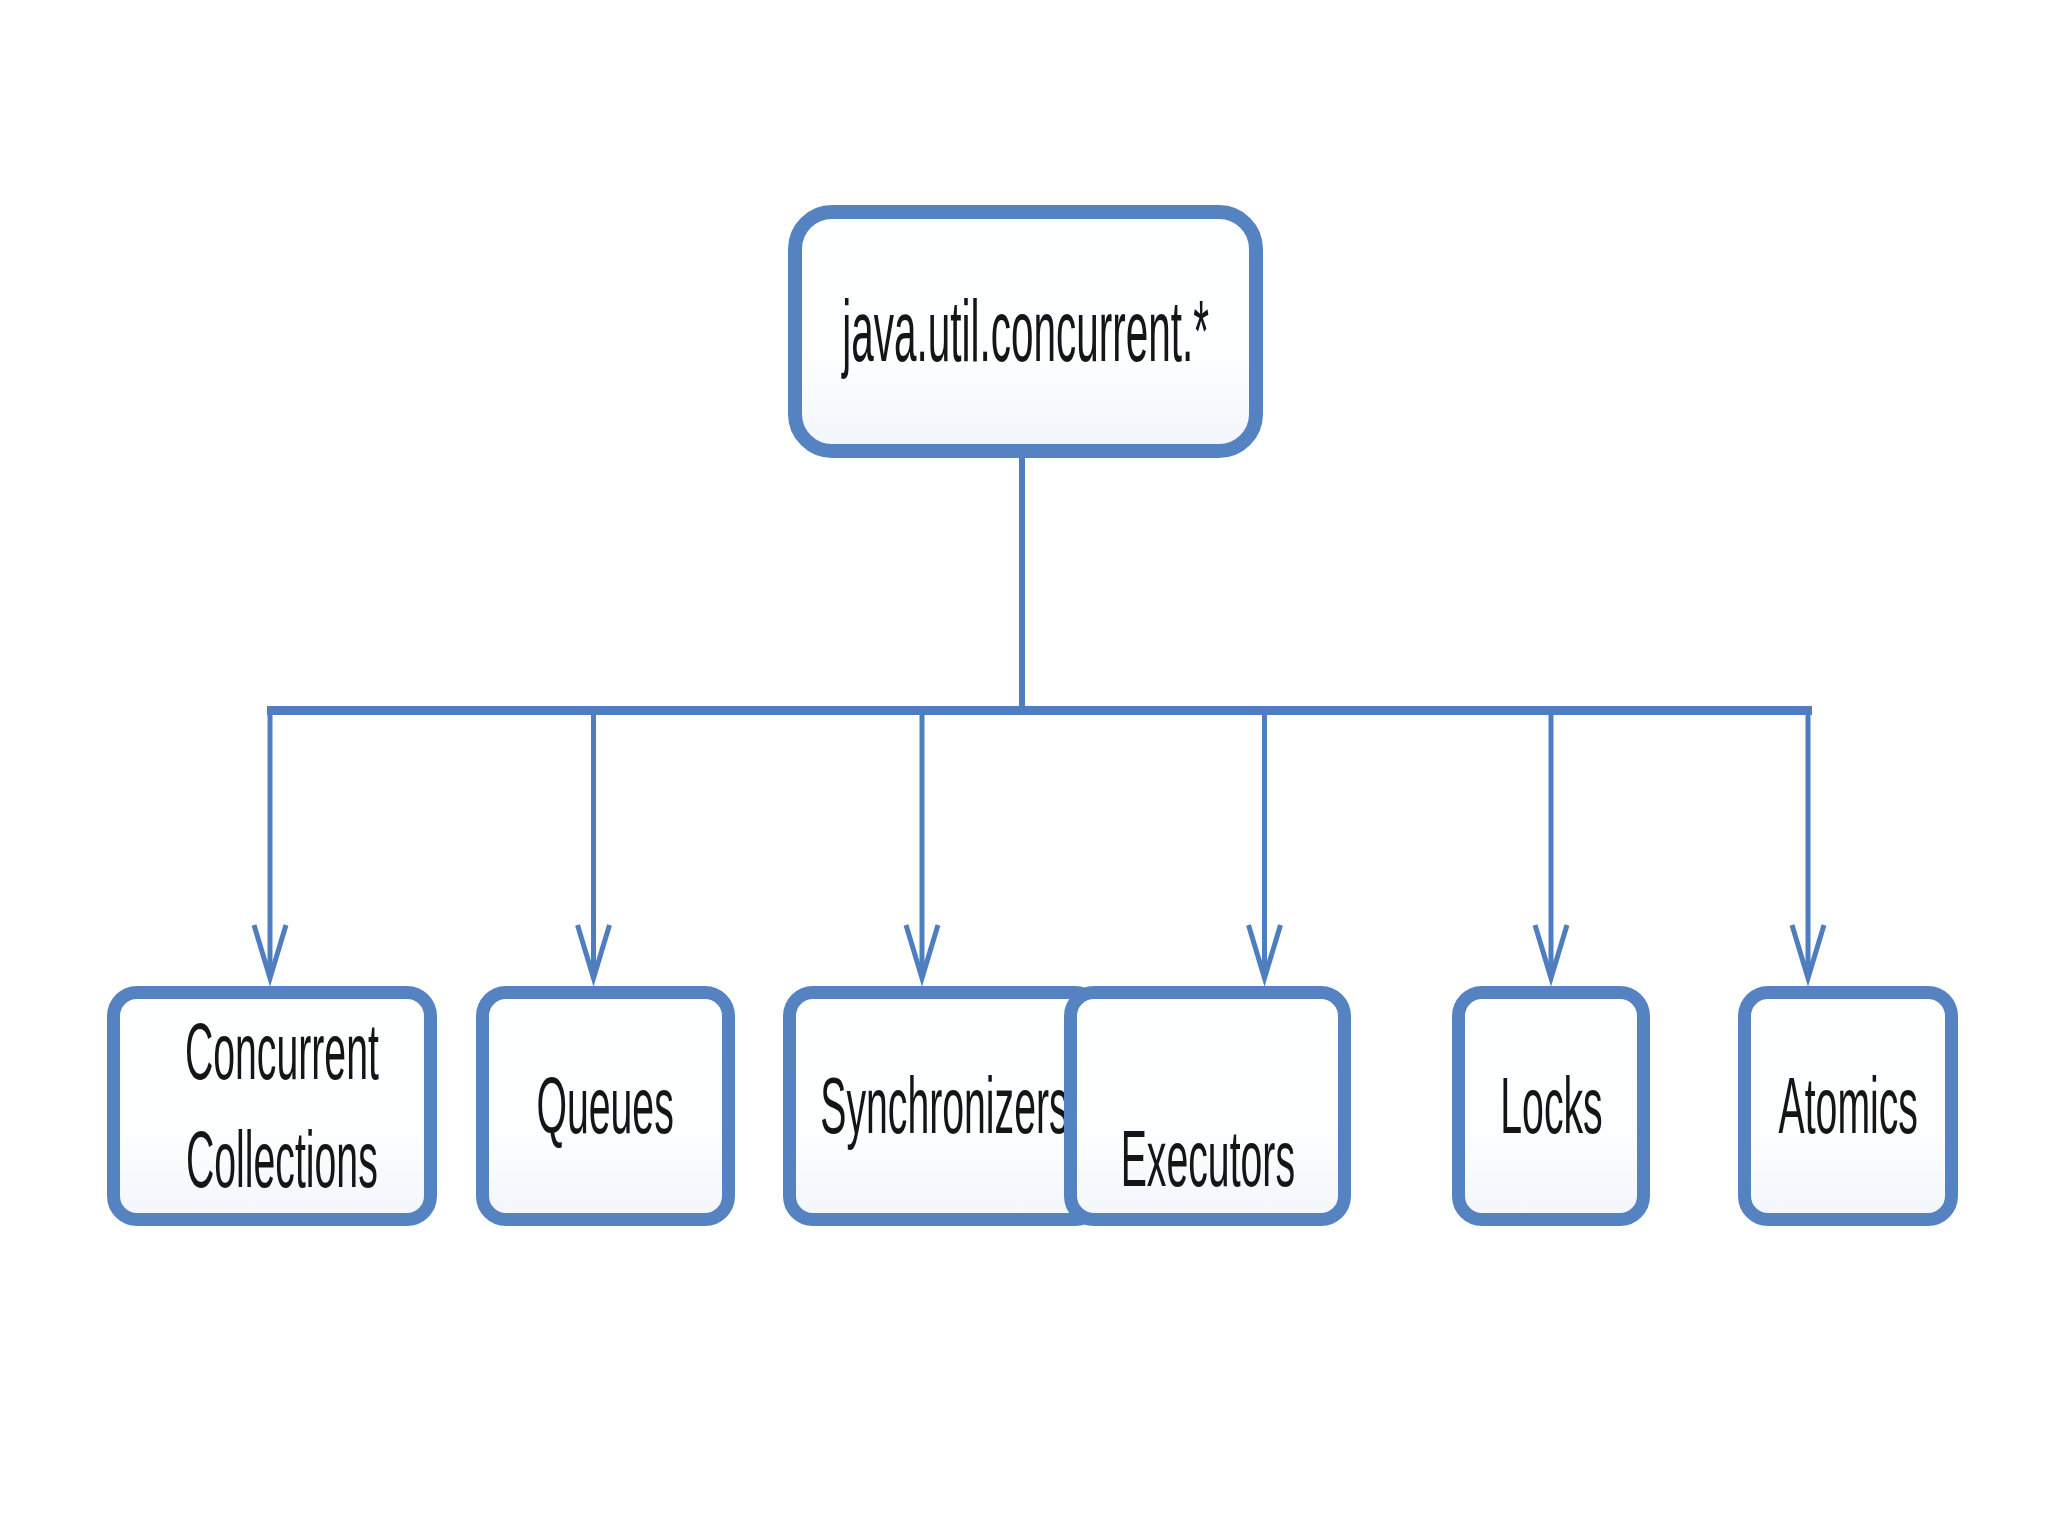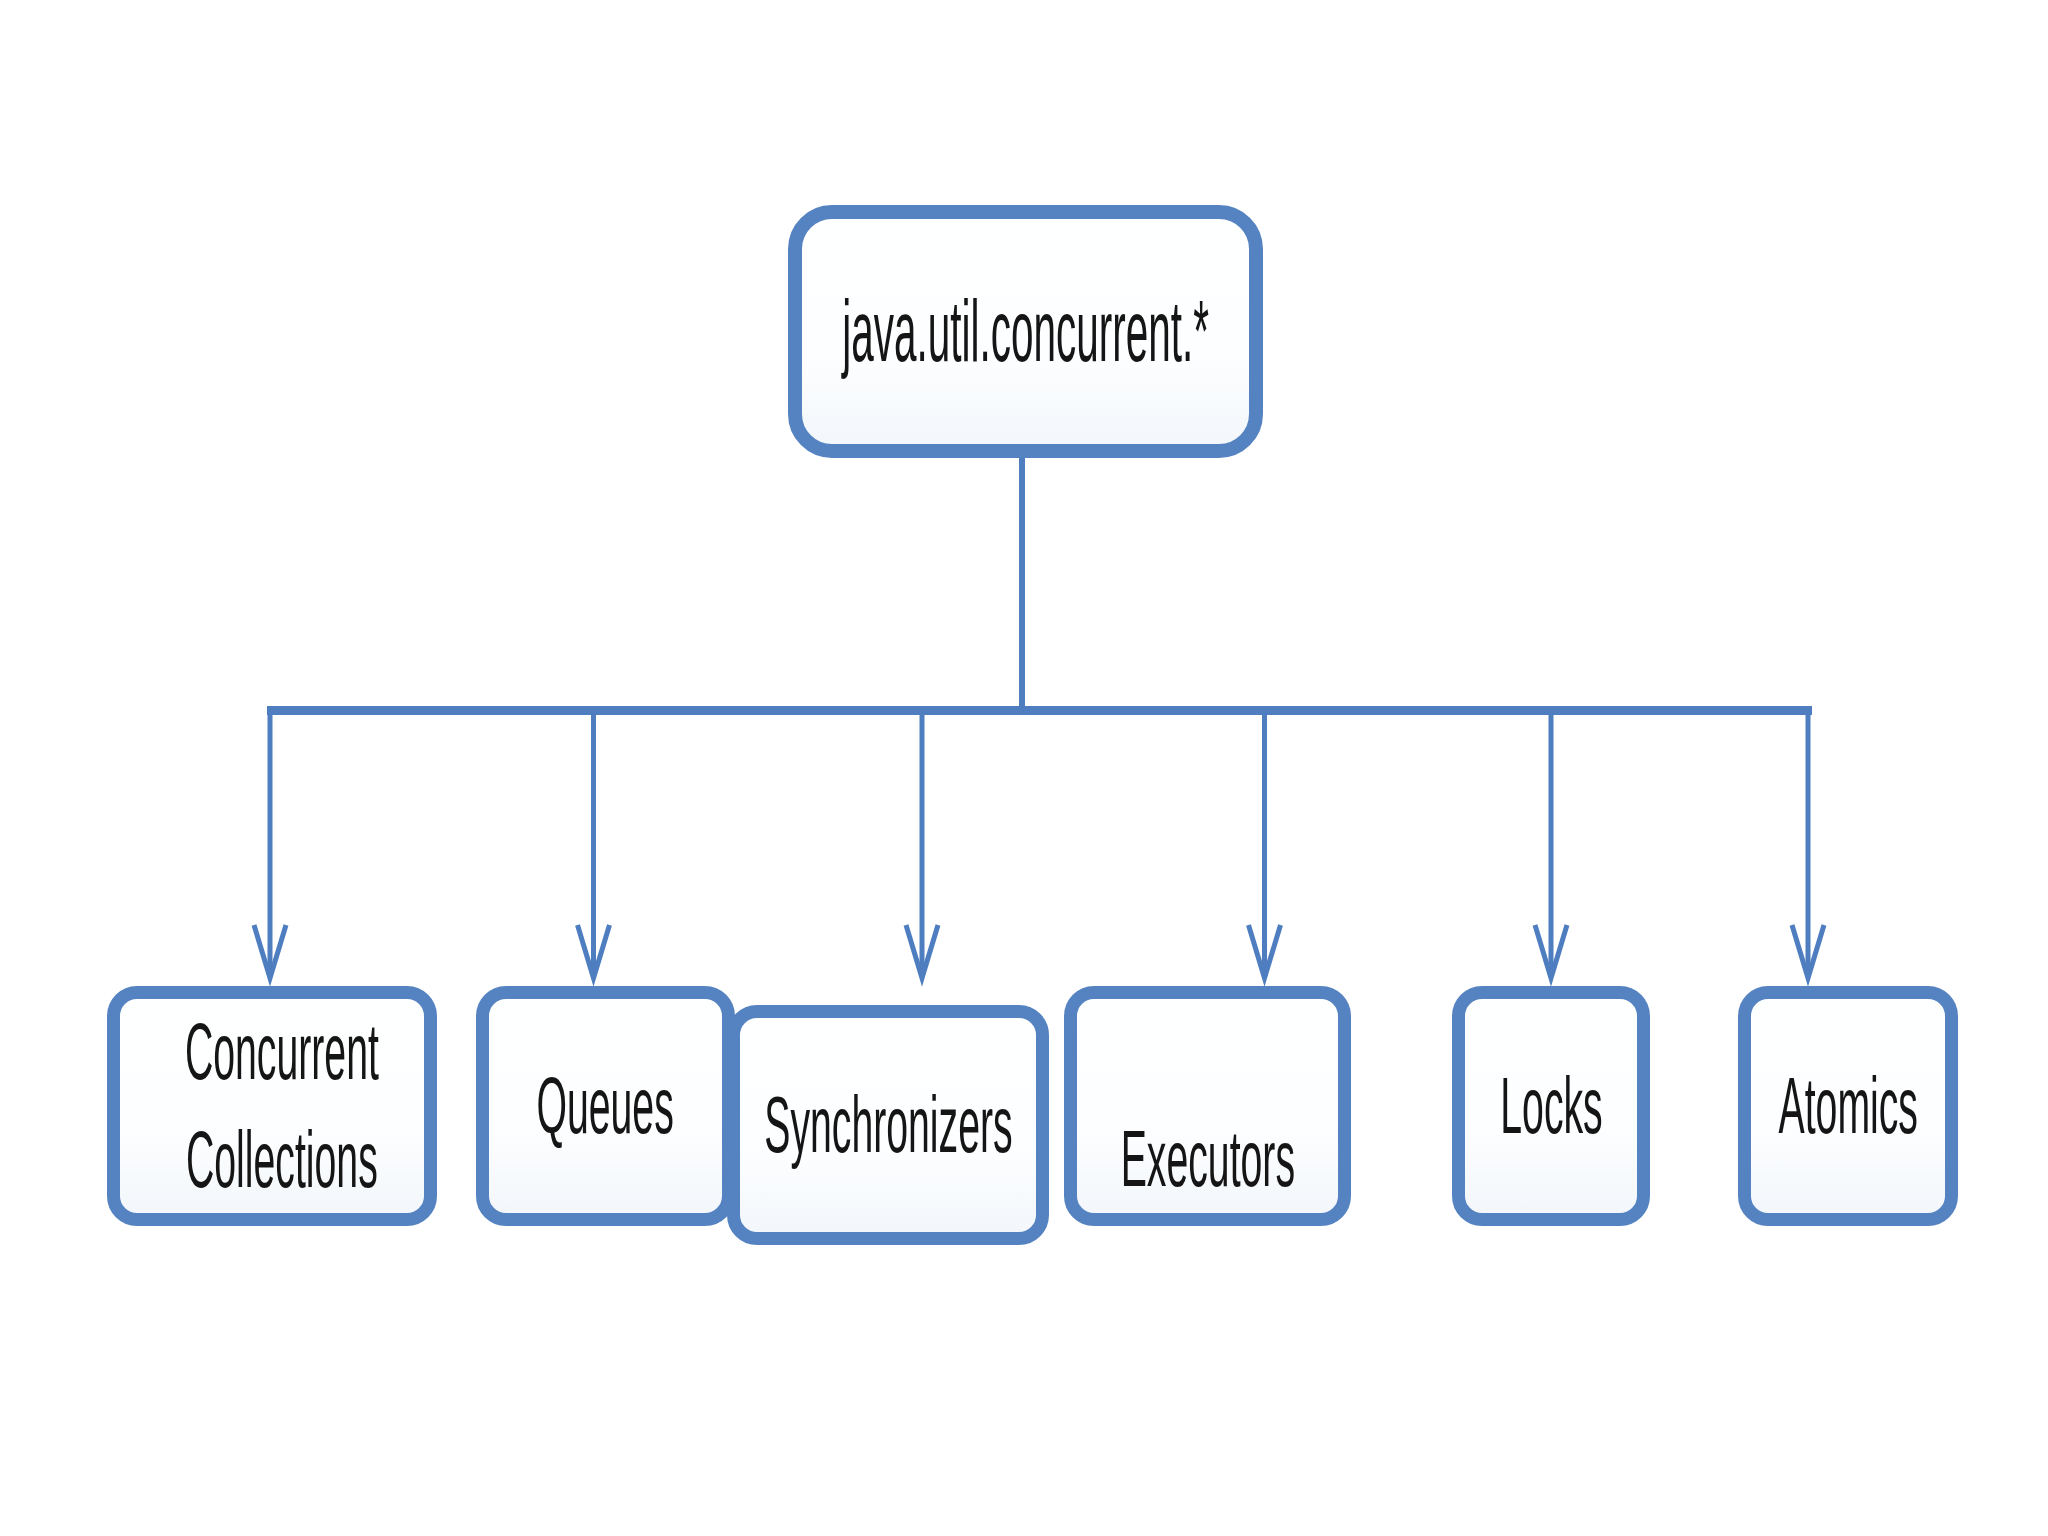--- a/index.html
+++ b/index.html
@@ -23,21 +23,21 @@
     position:absolute;
     box-sizing:border-box;
     background:linear-gradient(180deg,#feffff 0%,var(--node-fill) 60%,#f3f7fb 100%);
     border:13px solid var(--node-border);
     display:flex;align-items:center;justify-content:center;
   }
   .node.root{left:788px;top:205px;width:475px;height:253px;border-radius:44px;border-width:14px;}
   .node.child{top:986px;height:240px;border-radius:30px;}
   .node.c1{left:107px;width:330px;padding-left:20px;}
   .node.c2{left:464px;width:259px;margin-left:12px;}
-  .node.c3{left:727px;width:322px;margin-top:19px;}
+  .node.c3{left:783px;width:322px;}
   .node.c4{left:1064px;width:287px;align-items:flex-end;}
   .node.c5{left:1452px;width:198px;}
   .node.c6{left:1698px;width:220px;margin-left:40px;}
   .label{
     display:inline-block;
     font-size:80px;
     line-height:1.35;
     color:var(--text);
     text-align:center;
     white-space:nowrap;

